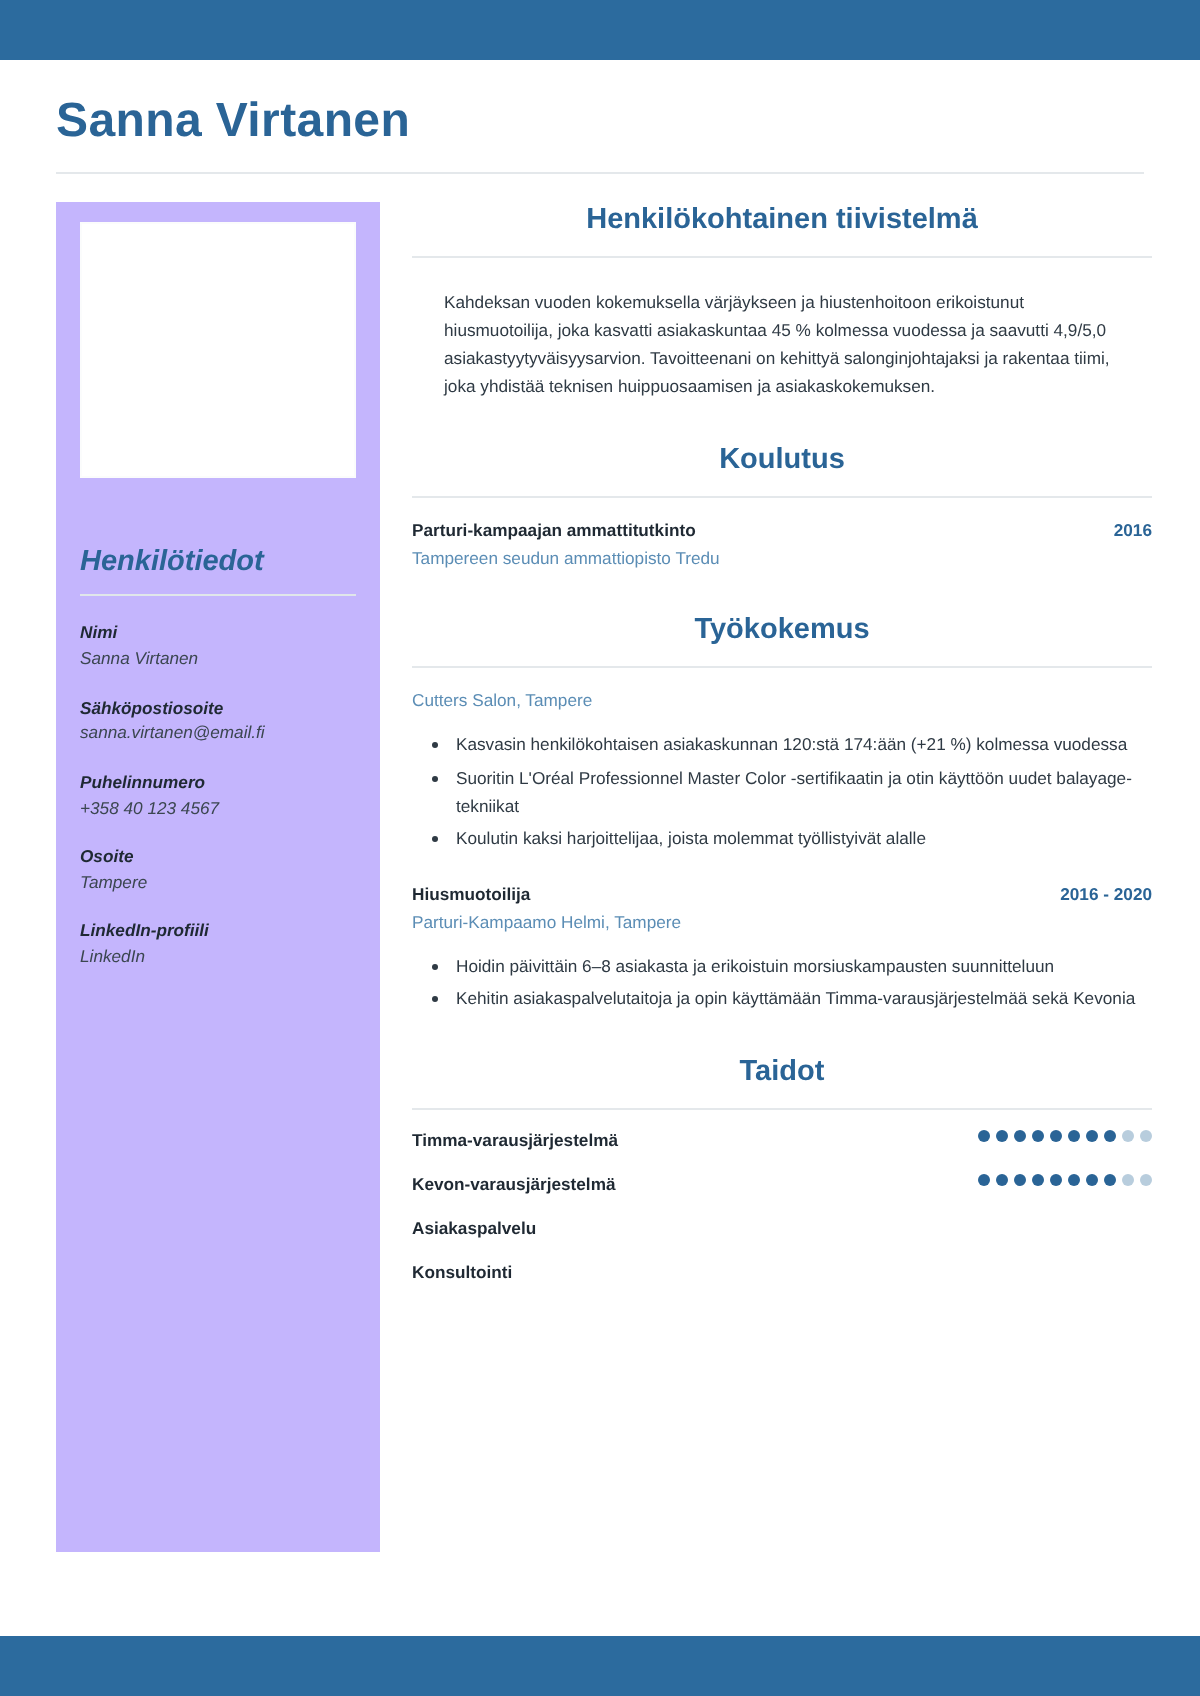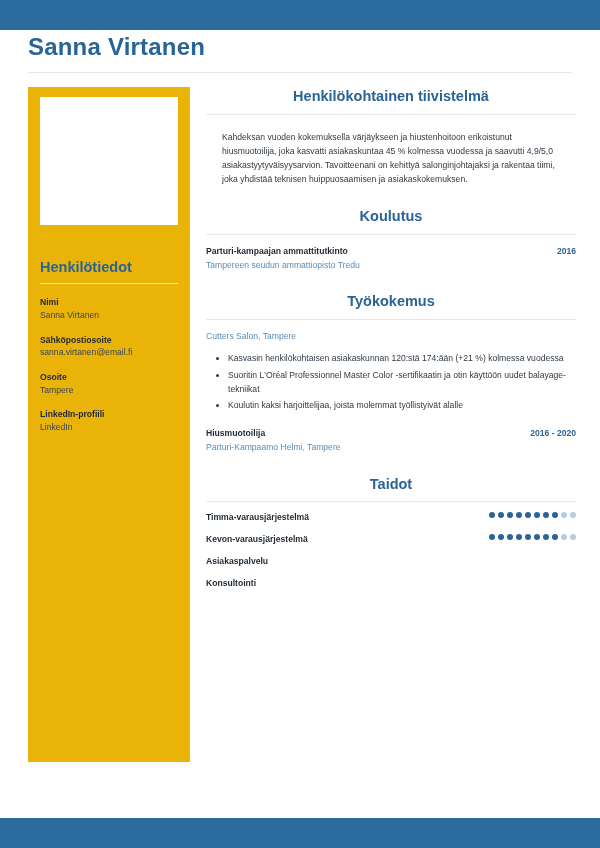--- a/index.html
+++ b/index.html
@@ -30,21 +30,21 @@
   }
   .bar-bottom {
     position: absolute;
     left: 0; top: 818px;
     width: 600px;
     height: 30px;
     background: #2c6b9e;
   }
   .content {
     position: absolute;
-    left: 0; top: 16px;
+    left: 0; top: 30px;
     width: 600px;
     height: 700px;
   }
   .name-block {
     padding: 18px 28px 0 28px;
   }
   .name {
     font-size: 24px;
     font-weight: bold;
     color: #2a6496;
@@ -58,24 +58,25 @@
   }
   .cols {
     display: flex;
     align-items: flex-start;
     padding: 0;
   }
   .sidebar {
     width: 162px;
     margin-left: 28px;
     margin-top: 14px;
-    background: #eab308;
+    background: #c4b5fd;
     min-height: 675px;
     box-sizing: border-box;
     padding: 10px 12px 20px 12px;
+    font-style: italic;
   }
   .photo-box {
     width: 138px;
     height: 128px;
     background: #ffffff;
     border: 1px solid #fbfcfc;
     box-sizing: border-box;
   }
   .sb-heading {
     font-size: 14.5px;
@@ -215,20 +216,24 @@
         <div class="sb-heading">Henkilötiedot</div>
         <div class="sb-rule"></div>
         <div id="sidebar-fields">
             <div class="field">
               <div class="field-label">Nimi</div>
               <div class="field-value">Sanna Virtanen</div>
             </div>
             <div class="field">
               <div class="field-label">Sähköpostiosoite</div>
               <div class="field-value">sanna.virtanen@email.fi</div>
+            </div>
+            <div class="field">
+              <div class="field-label">Puhelinnumero</div>
+              <div class="field-value">+358 40 123 4567</div>
             </div>
             <div class="field">
               <div class="field-label">Osoite</div>
               <div class="field-value">Tampere</div>
             </div>
             <div class="field">
               <div class="field-label">LinkedIn-profiili</div>
               <div class="field-value">LinkedIn</div>
             </div>
           </div>
@@ -268,20 +273,24 @@
                   <li>Koulutin kaksi harjoittelijaa, joista molemmat työllistyivät alalle</li>
                 </ul>
               </div>
               <div class="spacer-entry"></div>
               <div class="entry">
                 <div class="entry-head">
                   <div class="entry-title">Hiusmuotoilija</div>
                   <div class="entry-date">2016 - 2020</div>
                 </div>
                 <div class="entry-sub">Parturi-Kampaamo Helmi, Tampere</div>
+                <ul class="bullets">
+                  <li>Hoidin päivittäin 6–8 asiakasta ja erikoistuin morsiuskampausten suunnitteluun</li>
+                  <li>Kehitin asiakaspalvelutaitoja ja opin käyttämään Timma-varausjärjestelmää sekä Kevonia</li>
+                </ul>
               </div>
             </div>
         </section>
 
         <section class="section">
           <h2 class="sec-title">Taidot</h2>
           <div class="sec-rule"></div>
           <div id="skill-rows">
               <div class="skill-row">
                 <div class="skill-name">Timma-varausjärjestelmä</div>

